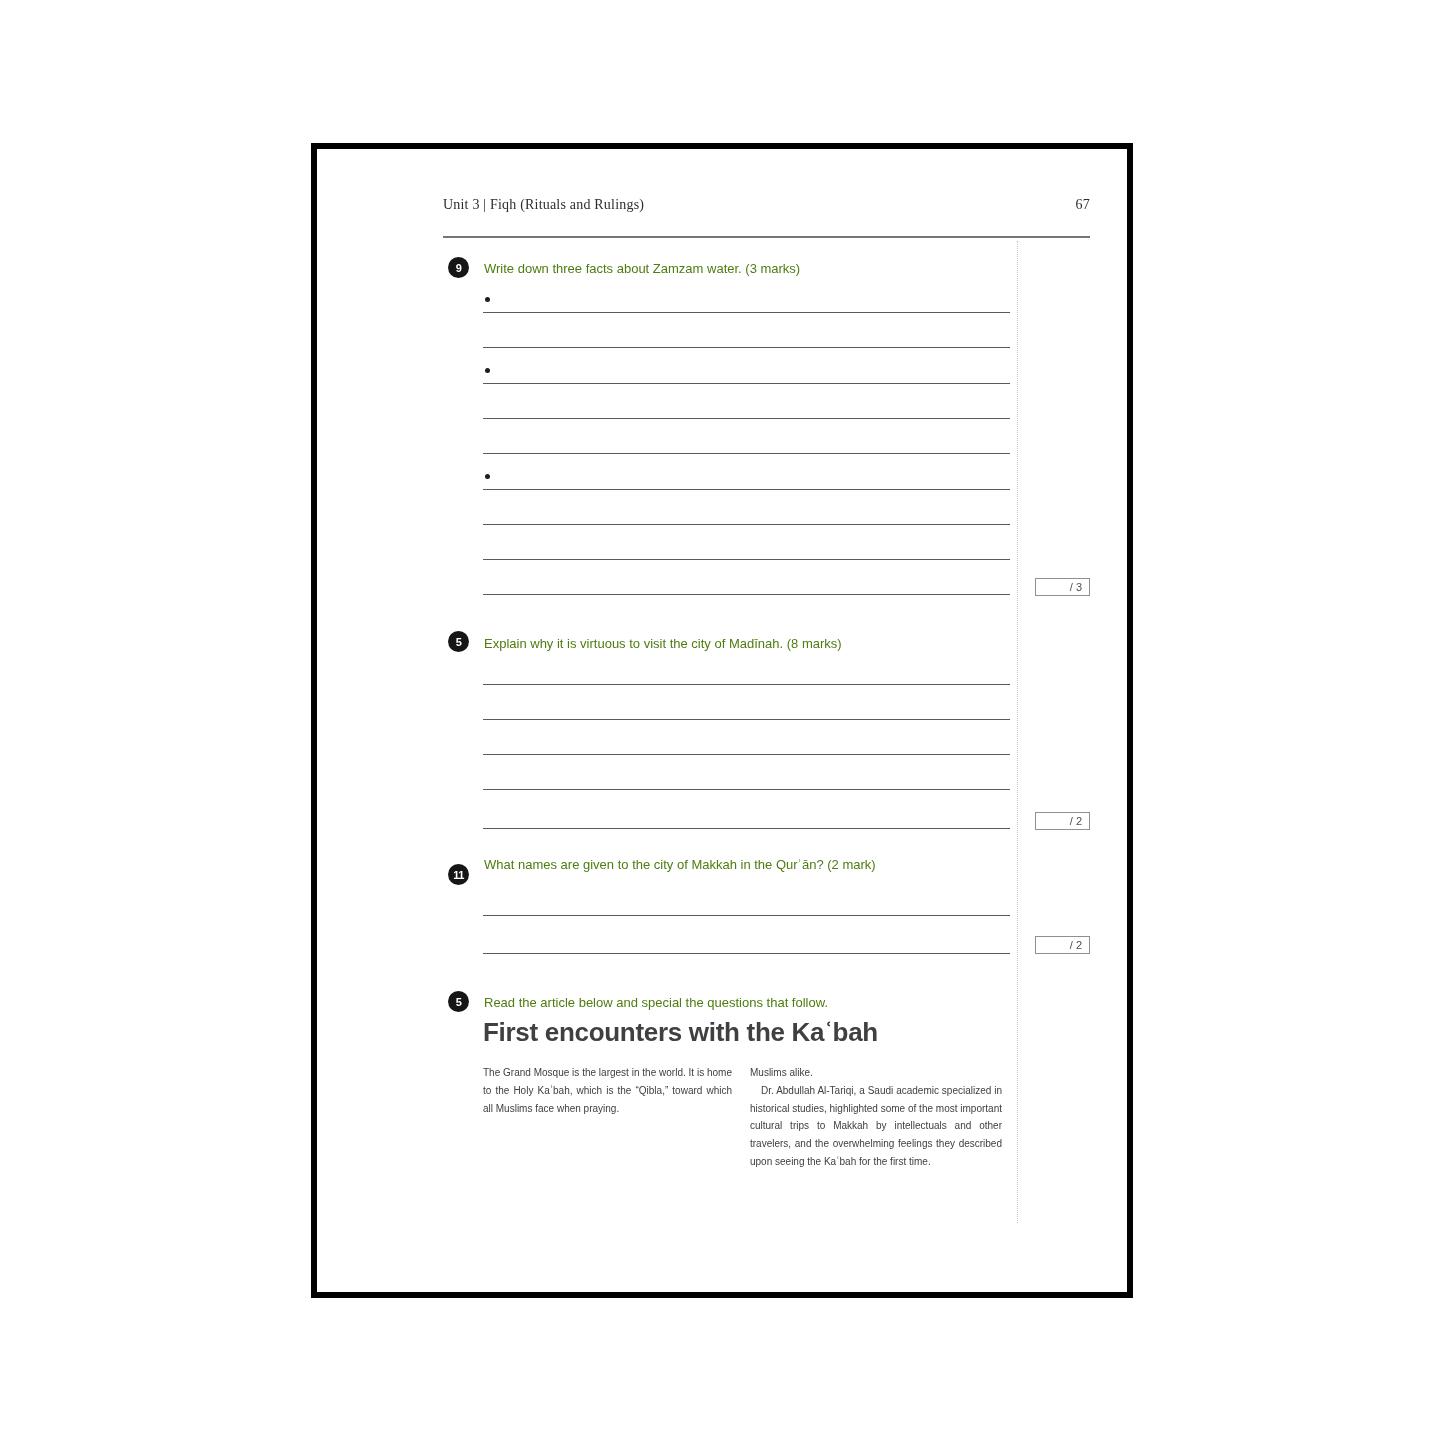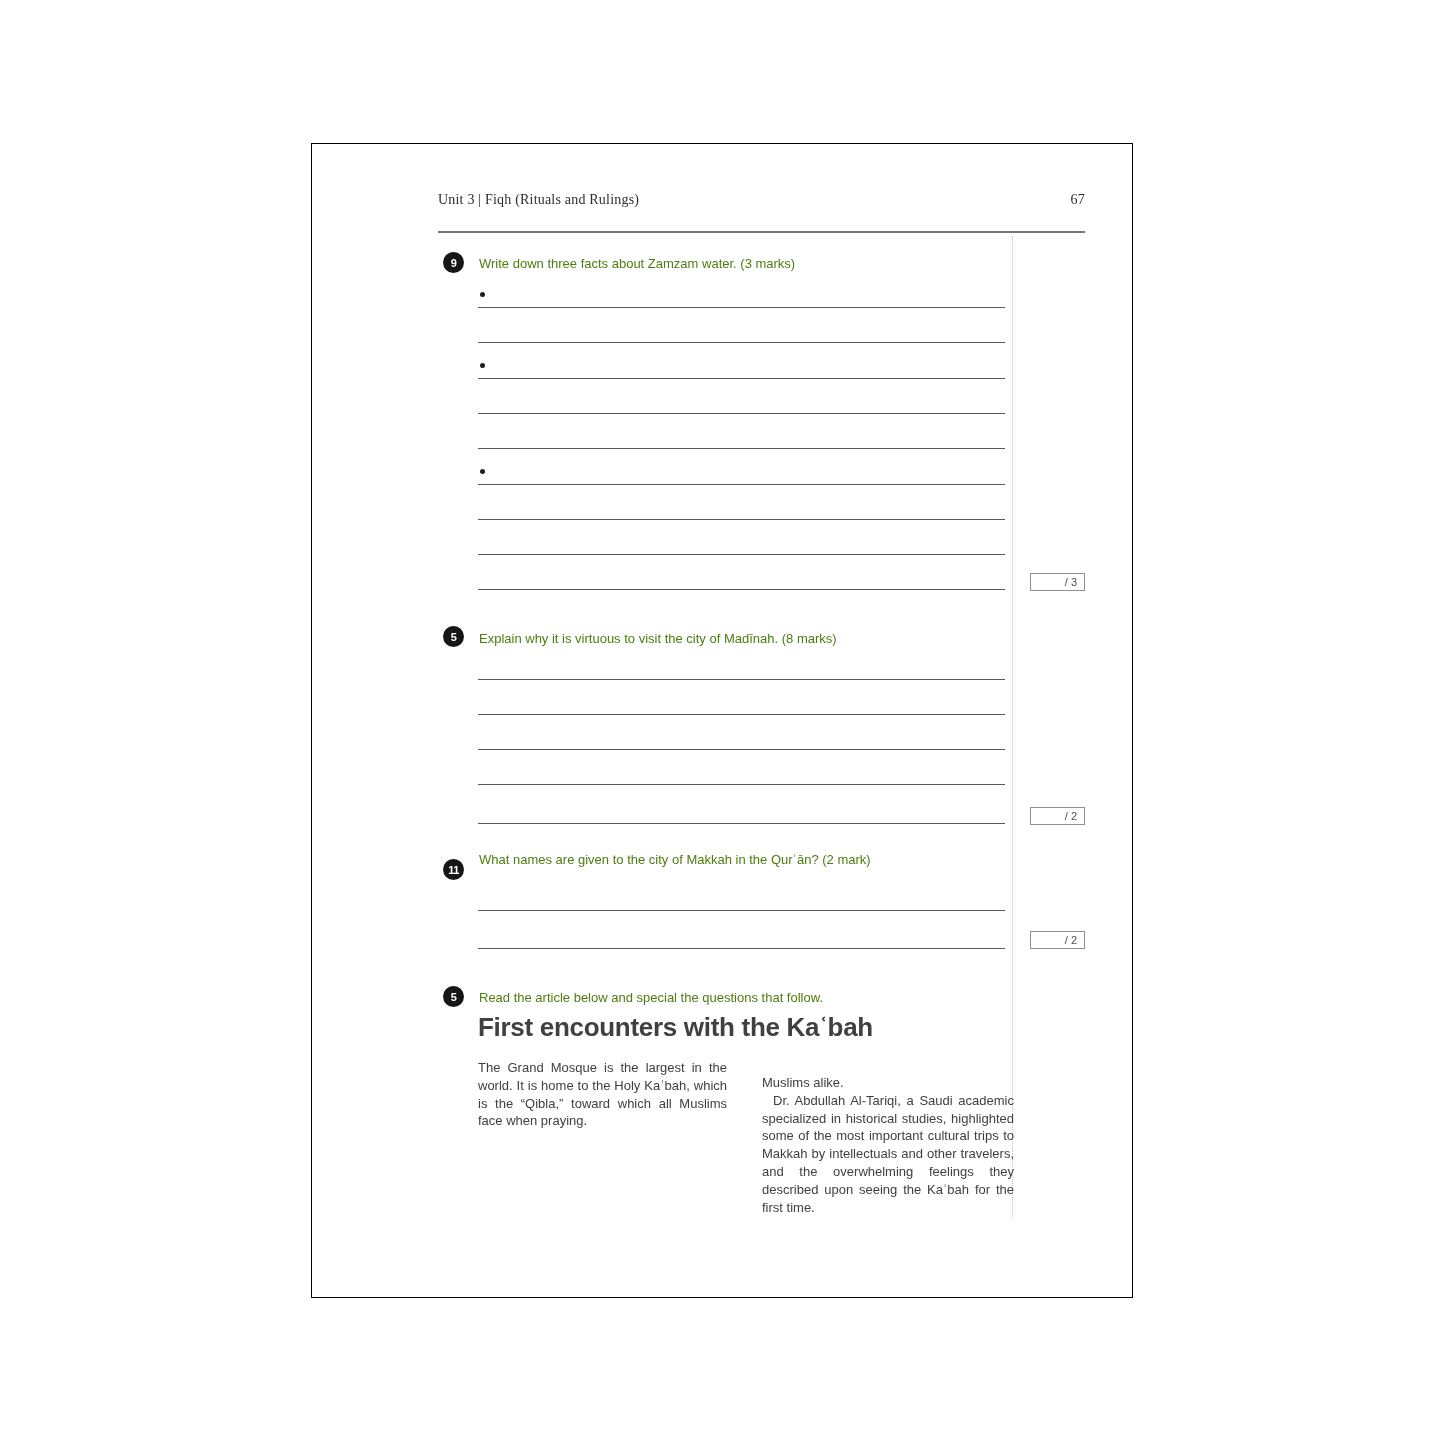--- a/index.html
+++ b/index.html
@@ -3,21 +3,21 @@
 <meta charset="utf-8">
 <style>
   html,body { margin:0; padding:0; }
   body {
     width:1445px; height:1445px; background:#ffffff; overflow:hidden;
     font-family:"Liberation Sans","DejaVu Sans",sans-serif;
   }
   .canvas { position:relative; width:1445px; height:1445px; background:#ffffff; }
   .page {
     position:absolute; left:311px; top:143px; width:822px; height:1155px;
-    background:#ffffff; border:1px solid #000000; box-sizing:border-box;
+    background:#ffffff; border:6px solid #000000; box-sizing:border-box;
   }
   .hdr {
     position:absolute; left:126px; top:48px; width:647px;
     display:flex; justify-content:space-between; align-items:baseline;
     font-family:"Liberation Serif","DejaVu Serif",serif;
     font-size:14px; color:#2d2d2d; letter-spacing:0.2px;
   }
   .header-rule { position:absolute; left:126px; top:87px; width:647px; height:2px; background:#767676; }
   .col-divider { position:absolute; left:700px; top:92px; height:982px; width:0; border-left:1px dotted #c4c4c4; }
   .badge {
@@ -32,27 +32,27 @@
     position:absolute; left:718px; width:55px; height:18px; box-sizing:border-box;
     border:1.5px solid #909090; background:#ffffff;
     display:flex; align-items:center; justify-content:flex-end; padding-right:7px;
     font-size:11px; color:#4d4d4d;
   }
   .article-title {
     position:absolute; left:166px; top:868px; width:540px;
     font-size:26px; font-weight:bold; color:#404040; letter-spacing:-0.3px;
   }
   .article-col {
-    position:absolute; top:915px; font-size:13px; line-height:17.8px;
+    position:absolute; top:915px; font-size:10px; line-height:17.8px;
     text-align:justify; color:#404040;
   }
   .article-col p { margin:0; }
   .article-col p.indent { text-indent:11px; }
   .col-left  { left:166px; width:249px; }
-  .col-right { left:450px; width:252px;margin-top:15px; }
+  .col-right { left:433px; width:252px; }
 </style>
 </head>
 <body>
 
 <div class="canvas">
   <div class="page">
 
     <div class="hdr">
       <span>Unit 3 | Fiqh (Rituals and Rulings)</span>
       <span>67</span>

